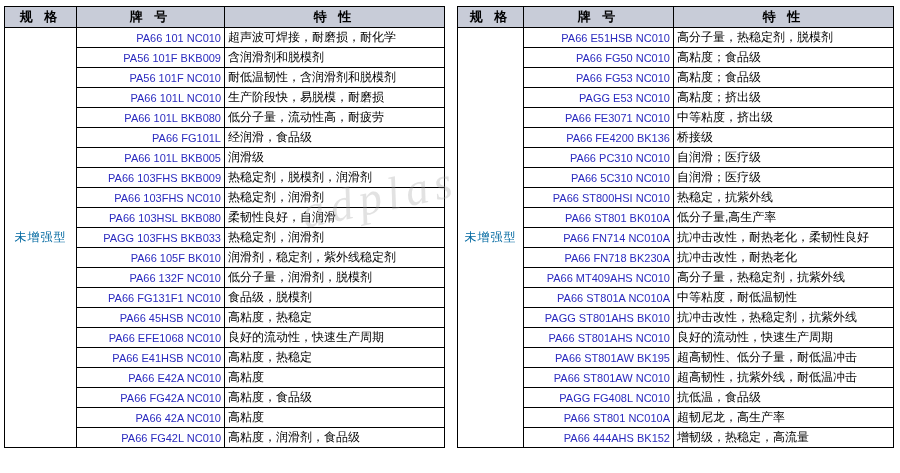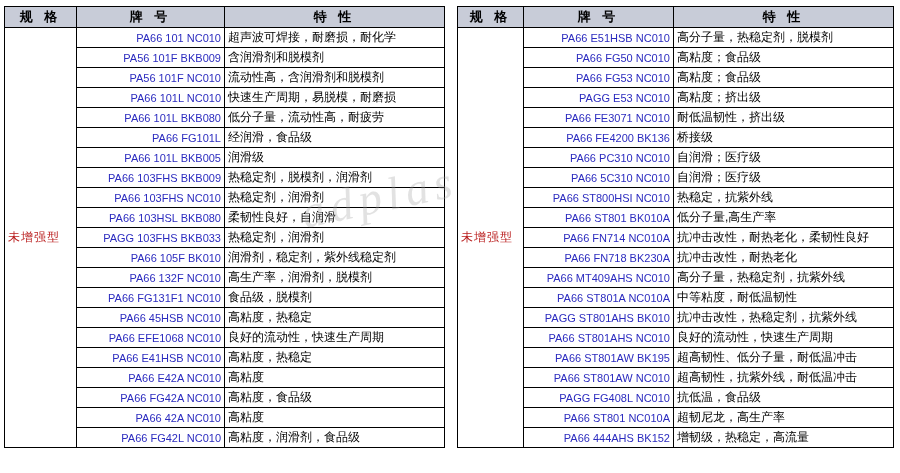--- a/index.html
+++ b/index.html
@@ -57,22 +57,23 @@
   .hdr {
     background: #c8ccd8;
     text-align: center;
     font-weight: bold;
     color: #000000;
     font-size: 13px;
     letter-spacing: 4px;
     height: 26px;
   }
   .cat-cell {
+    text-align: center;
     font-size: 12px;
-    color: #b91c1c;
+    color: #0369a1;
     background: #ffffff;
     letter-spacing: 1px;
   }
   .grade-cell {
     color: #2b2bbf;
     font-size: 11px;
     text-align: right;
     padding-left: 6px;
     font-family: "Liberation Sans", sans-serif;
   }
@@ -120,25 +121,25 @@
             <td class="cat-cell" rowspan="21">未增强型</td>
             <td class="grade-cell">PA66 101 NC010</td>
             <td class="feat-cell">超声波可焊接，耐磨损，耐化学</td>
           </tr>
           <tr>
             <td class="grade-cell">PA56 101F BKB009</td>
             <td class="feat-cell">含润滑剂和脱模剂</td>
           </tr>
           <tr>
             <td class="grade-cell">PA56 101F NC010</td>
-            <td class="feat-cell">流动性高，含润滑剂和脱模剂</td>
+            <td class="feat-cell">耐低温韧性，含润滑剂和脱模剂</td>
           </tr>
           <tr>
             <td class="grade-cell">PA66 101L NC010</td>
-            <td class="feat-cell">快速生产周期，易脱模，耐磨损</td>
+            <td class="feat-cell">生产阶段快，易脱模，耐磨损</td>
           </tr>
           <tr>
             <td class="grade-cell">PA66 101L BKB080</td>
             <td class="feat-cell">低分子量，流动性高，耐疲劳</td>
           </tr>
           <tr>
             <td class="grade-cell">PA66 FG101L</td>
             <td class="feat-cell">经润滑，食品级</td>
           </tr>
           <tr>
@@ -160,21 +161,21 @@
           <tr>
             <td class="grade-cell">PAGG 103FHS BKB033</td>
             <td class="feat-cell">热稳定剂，润滑剂</td>
           </tr>
           <tr>
             <td class="grade-cell">PA66 105F BK010</td>
             <td class="feat-cell">润滑剂，稳定剂，紫外线稳定剂</td>
           </tr>
           <tr>
             <td class="grade-cell">PA66 132F NC010</td>
-            <td class="feat-cell">高生产率，润滑剂，脱模剂</td>
+            <td class="feat-cell">低分子量，润滑剂，脱模剂</td>
           </tr>
           <tr>
             <td class="grade-cell">PA66 FG131F1 NC010</td>
             <td class="feat-cell">食品级，脱模剂</td>
           </tr>
           <tr>
             <td class="grade-cell">PA66 45HSB NC010</td>
             <td class="feat-cell">高粘度，热稳定</td>
           </tr>
           <tr>
@@ -234,21 +235,21 @@
           <tr>
             <td class="grade-cell">PA66 FG53 NC010</td>
             <td class="feat-cell">高粘度；食品级</td>
           </tr>
           <tr>
             <td class="grade-cell">PAGG E53 NC010</td>
             <td class="feat-cell">高粘度；挤出级</td>
           </tr>
           <tr>
             <td class="grade-cell">PA66 FE3071 NC010</td>
-            <td class="feat-cell">耐低温韧性，挤出级</td>
+            <td class="feat-cell">中等粘度，挤出级</td>
           </tr>
           <tr>
             <td class="grade-cell">PA66 FE4200 BK136</td>
             <td class="feat-cell">桥接级</td>
           </tr>
           <tr>
             <td class="grade-cell">PA66 PC310 NC010</td>
             <td class="feat-cell">自润滑；医疗级</td>
           </tr>
           <tr>

